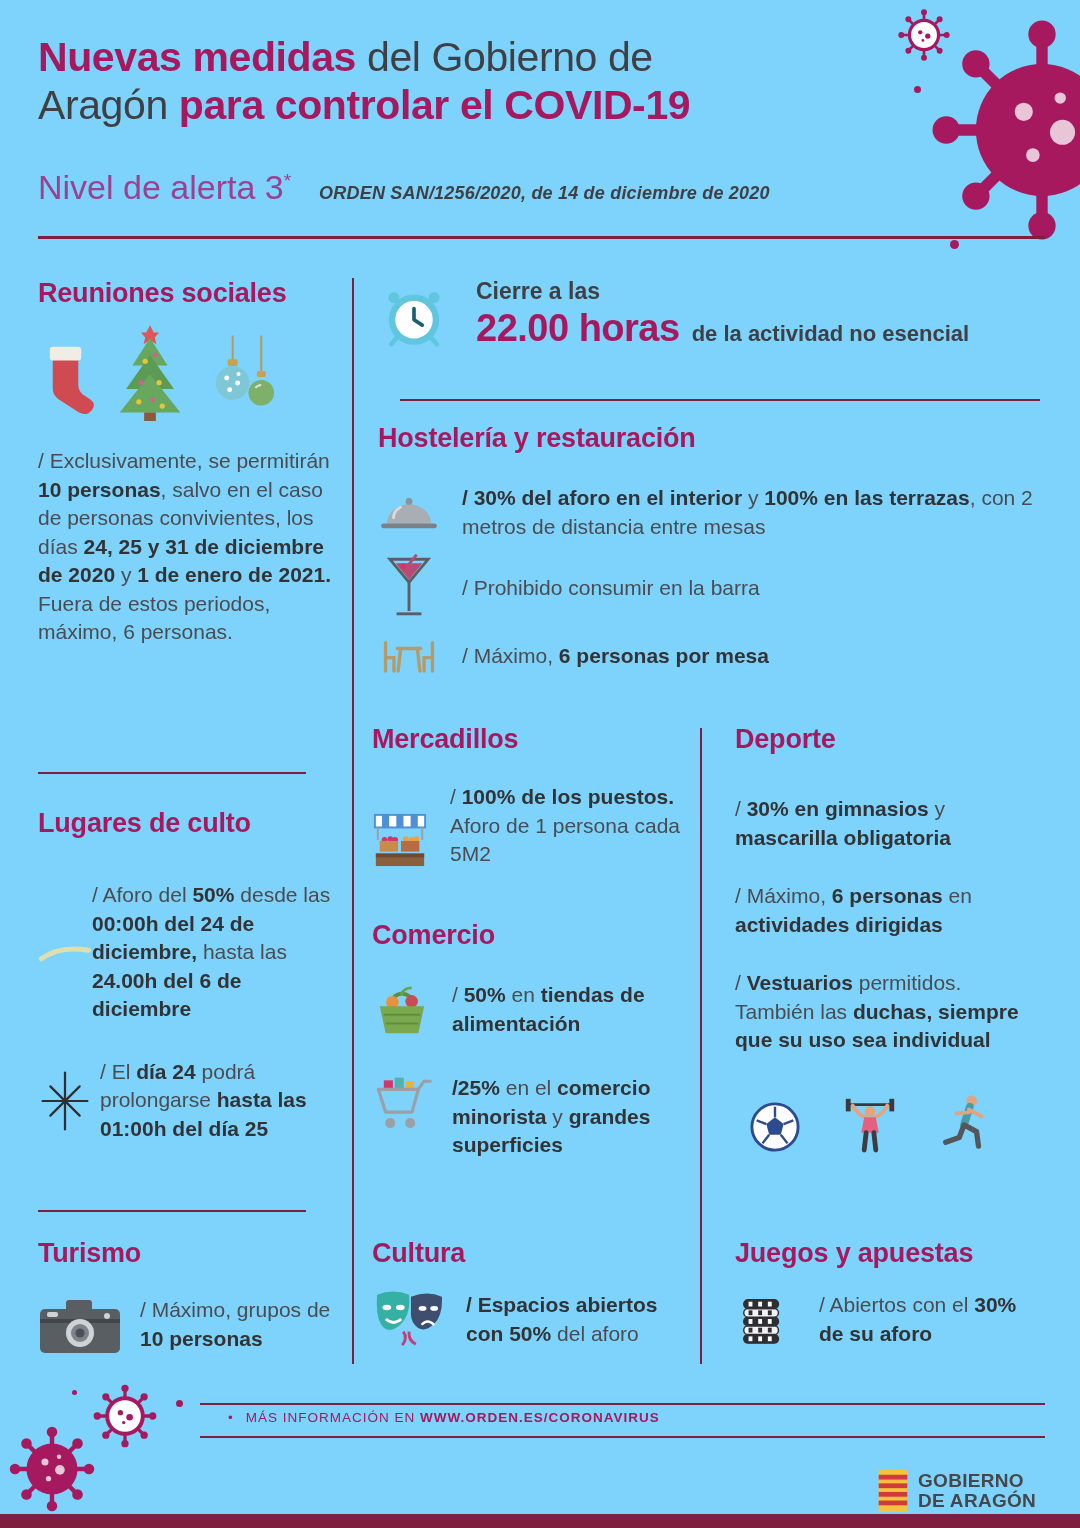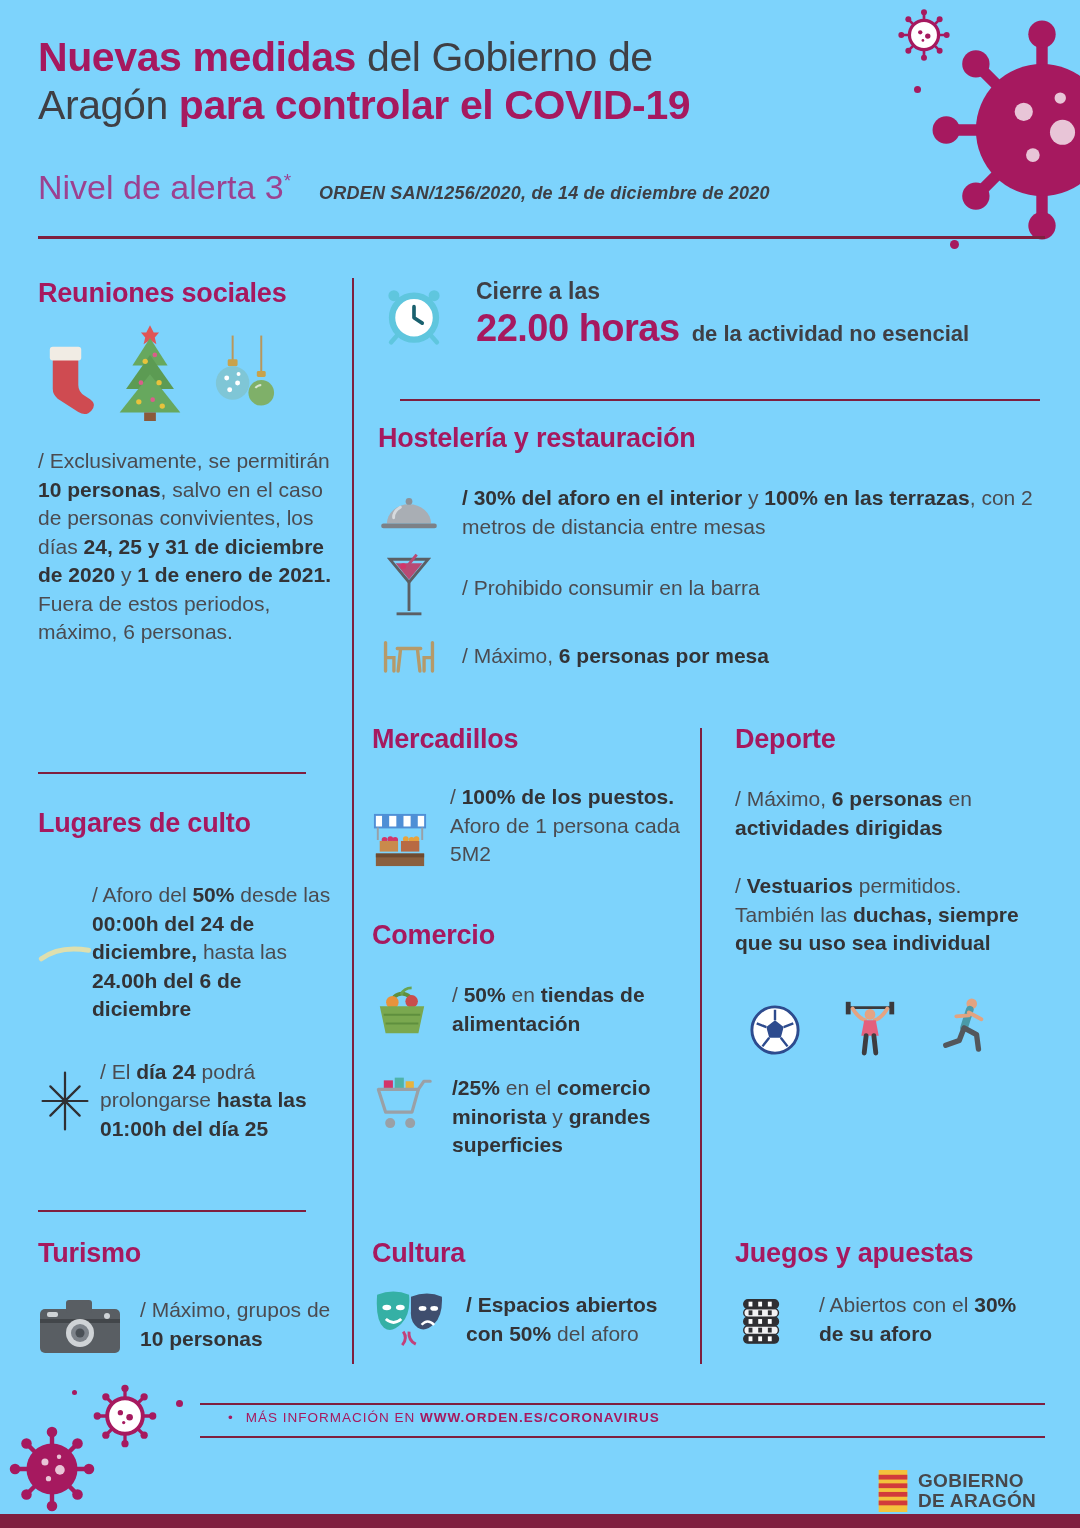--- a/index.html
+++ b/index.html
@@ -24,21 +24,21 @@
   .order{font-style:italic;font-size:18px;font-weight:600;color:var(--ink);margin-left:28px;letter-spacing:0.2px}
 
   .section-title{font-size:27px;font-weight:700;color:var(--accent);letter-spacing:-0.2px}
   .body-text{font-size:21px;line-height:1.36;color:var(--body)}
   .rich .b{font-weight:700;color:var(--bold)}
 
   .icon-item{display:flex;align-items:center}
   .icon-box{flex:0 0 auto;display:flex;justify-content:center;align-items:center}
   .xmas-row{display:flex;align-items:flex-end;gap:16px;margin-top:14px;padding-left:2px}
 
-  .closing{display:flex;gap:30px;align-items:center}
+  .closing{display:flex;gap:30px;align-items:flex-end}
   .closing-prefix{font-size:23px;font-weight:700;color:var(--ink)}
   .closing-line{display:flex;align-items:baseline;gap:12px;margin-top:2px}
   .closing-time{font-size:38px;font-weight:800;color:var(--accent);letter-spacing:-0.5px}
   .closing-suffix{font-size:22px;font-weight:700;color:var(--ink)}
 
   .sport-icons{display:flex;align-items:flex-end;gap:42px;margin-top:38px;padding-left:14px}
 
   .footer-info{display:flex;align-items:center;gap:12px;font-size:13.5px;letter-spacing:1px;color:var(--accent);font-weight:500}
   .footer-info .rich .b,.footer-info .b{font-weight:800;color:var(--accent)}
   .logo{display:flex;align-items:center;gap:10px}
@@ -355,20 +355,21 @@
           <path d="M12 29q8 7 16 0" stroke="#fff" stroke-width="3" fill="none"></path>
           <path d="M30 42q5 7-1 14M36 42q-1 9 7 13" stroke="#c2407a" stroke-width="3" fill="none"></path>
         </svg>
       </span>
       <p class="body-text rich" style="flex:1"><span class="b">/ Espacios abiertos con 50%</span><span> del aforo</span></p>
     </div>
   </section>
 
   <section class="abs" style="left:735px;top:724px;width:305px">
     <h2 class="section-title">Deporte</h2>
+    <p class="body-text rich" style="margin-top:40px;width:292px"><span>/ </span><span class="b">30% en gimnasios</span><span> y </span><span class="b">mascarilla obligatoria</span></p>
     <p class="body-text rich" style="margin-top:30px;width:292px"><span>/ Máximo, </span><span class="b">6 personas</span><span> en </span><span class="b">actividades dirigidas</span></p>
     <p class="body-text rich" style="margin-top:30px;width:300px"><span>/ </span><span class="b">Vestuarios</span><span> permitidos. También las </span><span class="b">duchas, siempre que su uso sea individual</span></p>
     <div class="sport-icons">
       <svg width="52" height="52" viewBox="0 0 54 54">
         <circle cx="27" cy="27" r="24" fill="#fff" stroke="#2d4b8e" stroke-width="3"></circle>
         <polygon points="27,17 36,24 33,35 21,35 18,24" fill="#2d4b8e"></polygon>
         <g stroke="#2d4b8e" stroke-width="2.5" fill="none">
             <path d="M27 17V6M36 24l10-4M33 35l7 9M21 35l-7 9M18 24L8 20"></path>
           </g>
       </svg>

